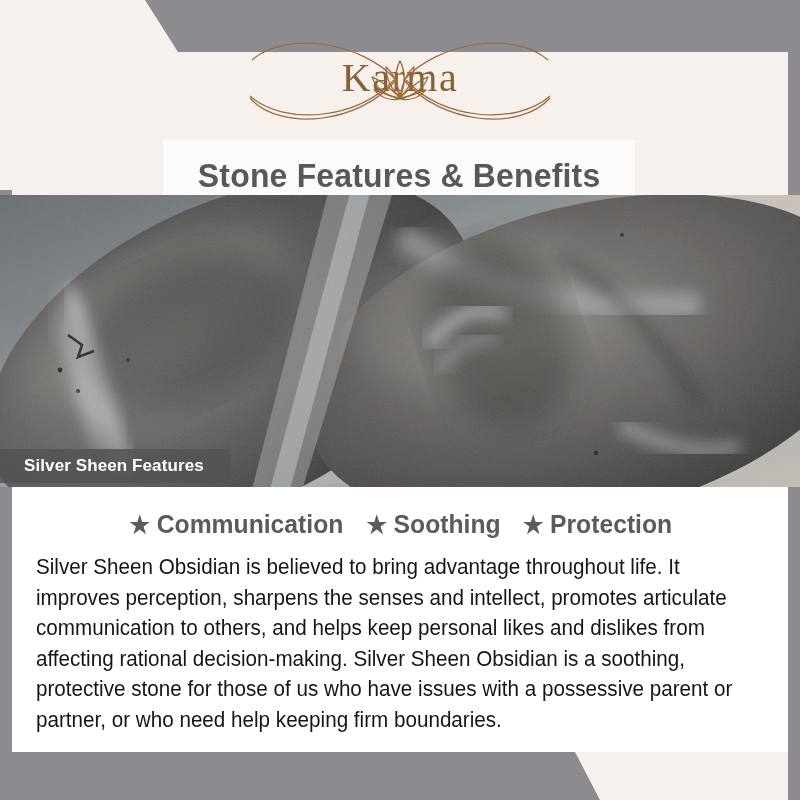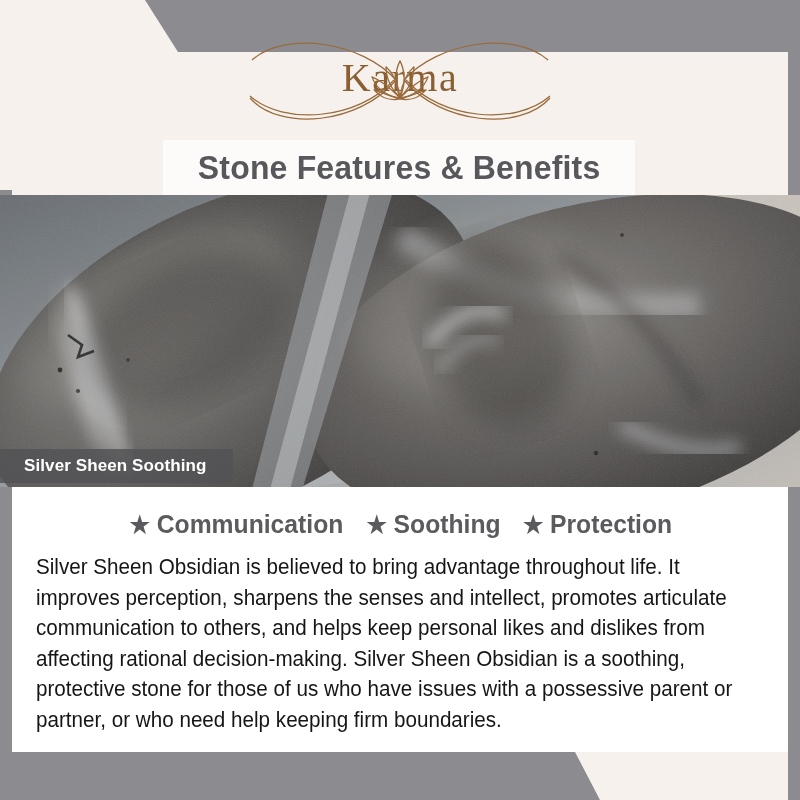--- a/index.html
+++ b/index.html
@@ -65,21 +65,21 @@
     transform:translate(-50%,-46%);
     width:72px;height:46px;z-index:3;
   }
 
   
   .title-band{
     position:absolute;left:163px;top:140px;
     width:472px;height:55px;
     background:#fdfbfa;
     z-index:3;
-    display:flex;align-items:center;justify-content:center;
+    display:flex;align-items:flex-end;justify-content:center;
   }
   .title-text{
     font-family:"Liberation Sans Narrow","Liberation Sans",sans-serif;
     font-weight:bold;
     font-size:34px;
     color:#58585c;
     letter-spacing:.2px;
     transform:scaleX(.94);
     white-space:nowrap;
   }
@@ -242,21 +242,21 @@
       <circle cx="596" cy="258" r="2.2" fill="#1b1a1a" opacity="0.7"></circle>
       <circle cx="622" cy="40" r="2" fill="#1a1919" opacity="0.6"></circle>
 
       <path d="M330 -10 L 395 -10 L 300 302 L 250 302 Z" fill="#a9adb2" opacity="0.55"></path>
       <path d="M352 -10 L 372 -10 L 288 302 L 268 302 Z" fill="#d2d5d8" opacity="0.5"></path>
 
       <rect width="800" height="292" filter="url(#grain)" opacity="0.14"></rect>
       <rect width="800" height="292" fill="#000" opacity="0.05"></rect>
     </svg>
     <div class="photo-caption">
-      <span>Silver Sheen Soothing</span>
+      <span>Silver Sheen Features</span>
     </div>
   </div>
 
   <div class="panel">
     <div class="keywords">
       <div class="kw">
         <span class="star">★</span>
         <span>Communication</span>
       </div>
       <div class="kw">

